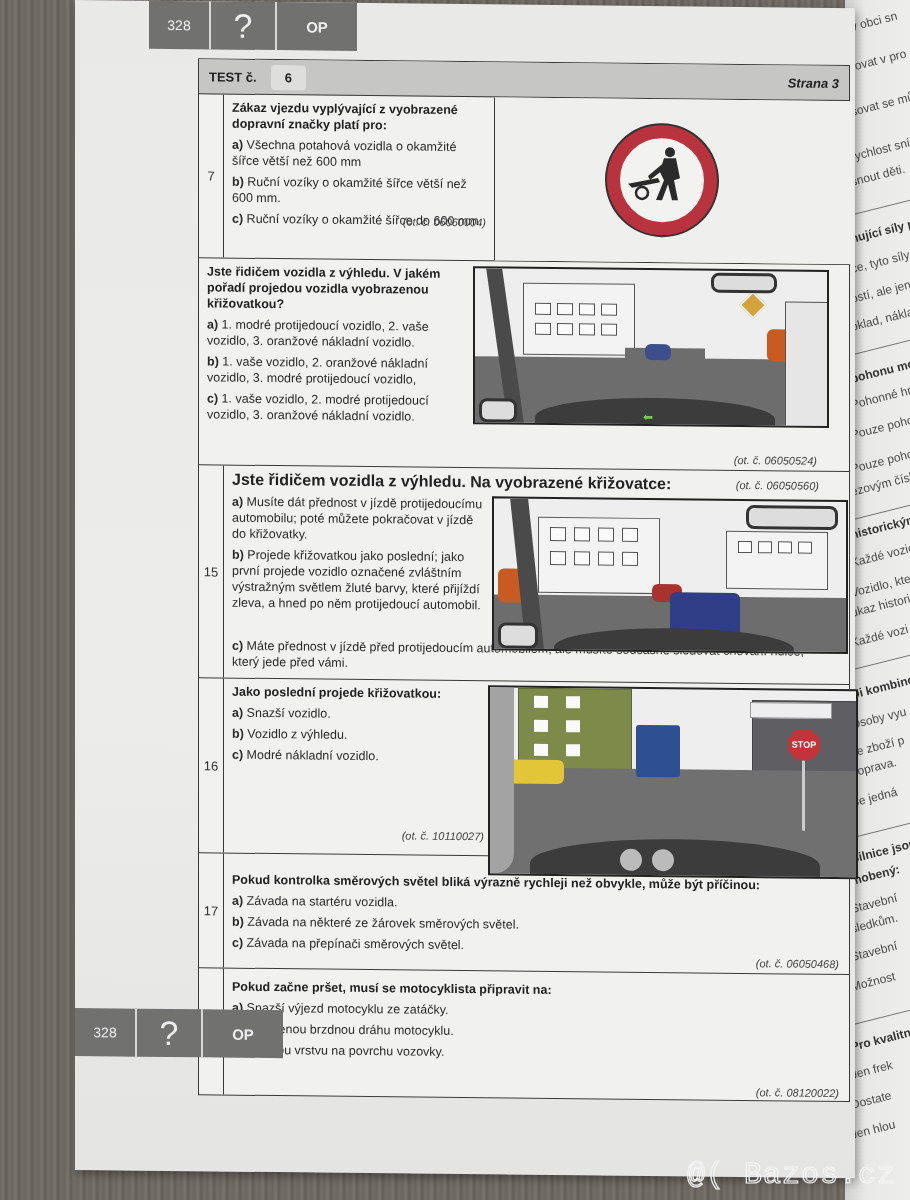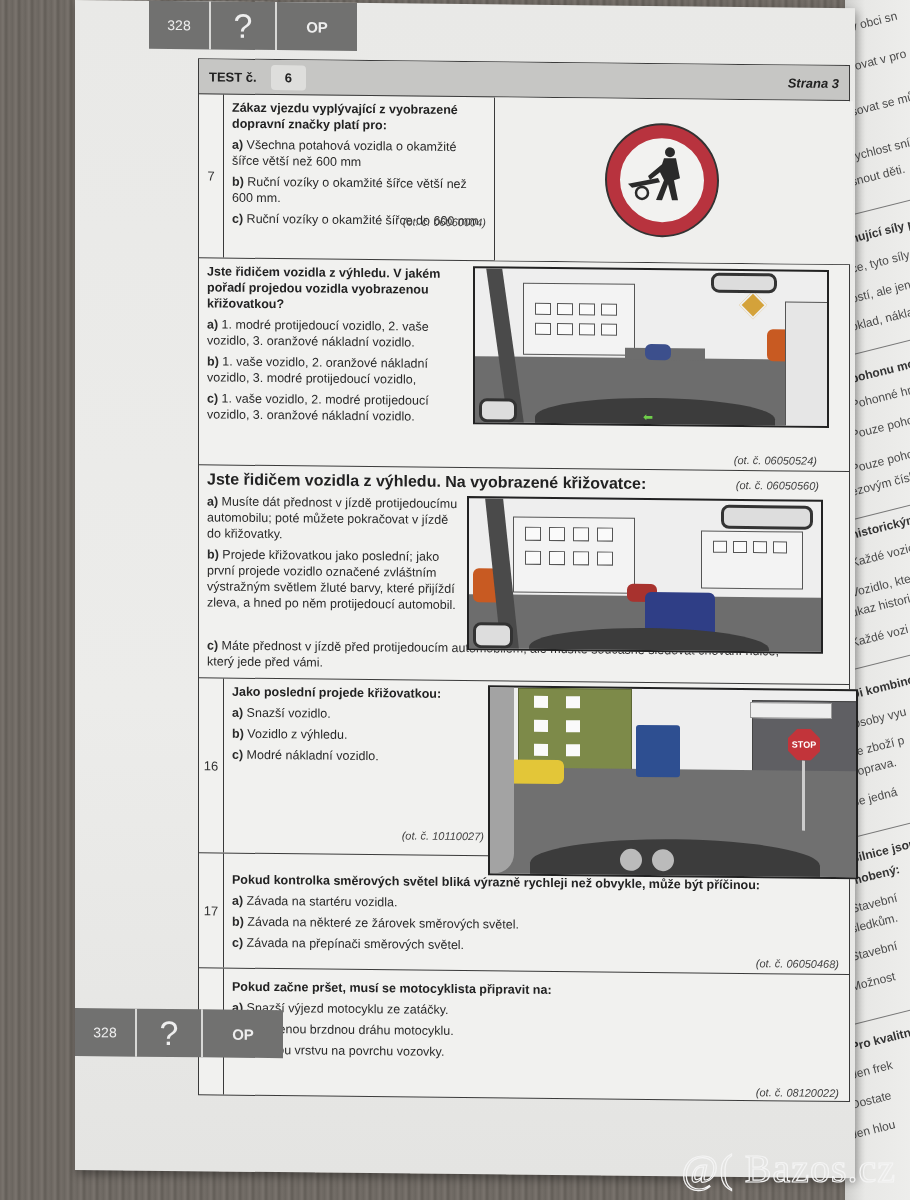--- a/index.html
+++ b/index.html
@@ -75,22 +75,22 @@
 
   .scene { position: absolute; border: 2px solid #222; overflow: hidden; background: #eeeeee; }
   .road { position: absolute; background: #6d6d6d; }
   .building { position: absolute; background: #f3f3f3; border: 1.5px solid #555; }
   .win { position: absolute; border: 1.5px solid #555; background: #fafafa; }
   .pillar { position: absolute; background: #4a4a4a; }
   .dash { position: absolute; background: #3c3c3c; border-radius: 50% 50% 0 0; }
   .car { position: absolute; border-radius: 6px; }
   .mirror { position: absolute; background: #ddd; border: 3px solid #333; border-radius: 8px; }
   .watermark {
-    position: absolute; right: 14px; bottom: 8px; font-size: 40px; color: transparent;
-    -webkit-text-stroke: 1.2px #f4f4f4; font-family: Liberation Serif, serif; letter-spacing: 1px;
+    position: absolute; right: 14px; bottom: 8px; font-size: 30px; color: transparent;
+    -webkit-text-stroke: 1.2px #f4f4f4; font-family: Liberation Mono, monospace; letter-spacing: 1px;
   }
 </style>
 </head>
 <body>
 
 <div class="right-page">
   <div class="rp-line" style="top:20px">v obci sn</div>
   <div class="rp-line" style="top:60px">řovat v pro</div>
   <div class="rp-line" style="top:105px">šovat se mů</div>
   <div class="rp-line" style="top:150px">rychlost sníž</div>
@@ -200,20 +200,21 @@
             <div class="dash" style="left:60px;top:128px;width:240px;height:40px"></div>
             <div class="mirror" style="left:4px;top:130px;width:32px;height:18px"></div>
             <div style="position:absolute;left:168px;top:140px;color:#6fce4a;font-size:12px">⬅</div>
           </div>
           <div class="code" style="position:absolute;right:10px;bottom:4px">(ot. č. 06050524)</div>
         </div>
       </div>
     </div>
 
     <div class="row" style="height:212px">
+      <div class="qnum">15</div>
       <div class="qbody" style="display:block">
         <div class="qtitle" style="padding:5px 8px 0">Jste řidičem vozidla z výhledu. Na vyobrazené křižovatce:</div>
         <div class="code" style="position:absolute;right:30px;top:8px">(ot. č. 06050560)</div>
         <div class="qtext" style="width:254px;padding-top:0">
           <div class="ans"><b>a)</b> <span>Musíte dát přednost v jízdě protijedoucímu automobilu; poté můžete pokračovat v jízdě do křižovatky.</span></div>
           <div class="ans"><b>b)</b> <span>Projede křižovatkou jako poslední; jako první projede vozidlo označené zvláštním výstražným světlem žluté barvy, které přijíždí zleva, a hned po něm protijedoucí automobil.</span></div>
         </div>
         <div class="ans" style="position:absolute;left:8px;top:172px;width:600px;font-size:12.5px;color:#2a2a2a;line-height:1.28"><b>c)</b> <span>Máte přednost v jízdě před protijedoucím automobilem, ale musíte současně sledovat chování řidiče, který jede před vámi.</span></div>
         <div class="scene" style="left:268px;top:28px;width:352px;height:150px">
           <div class="building" style="left:44px;top:18px;width:120px;height:74px"></div>

